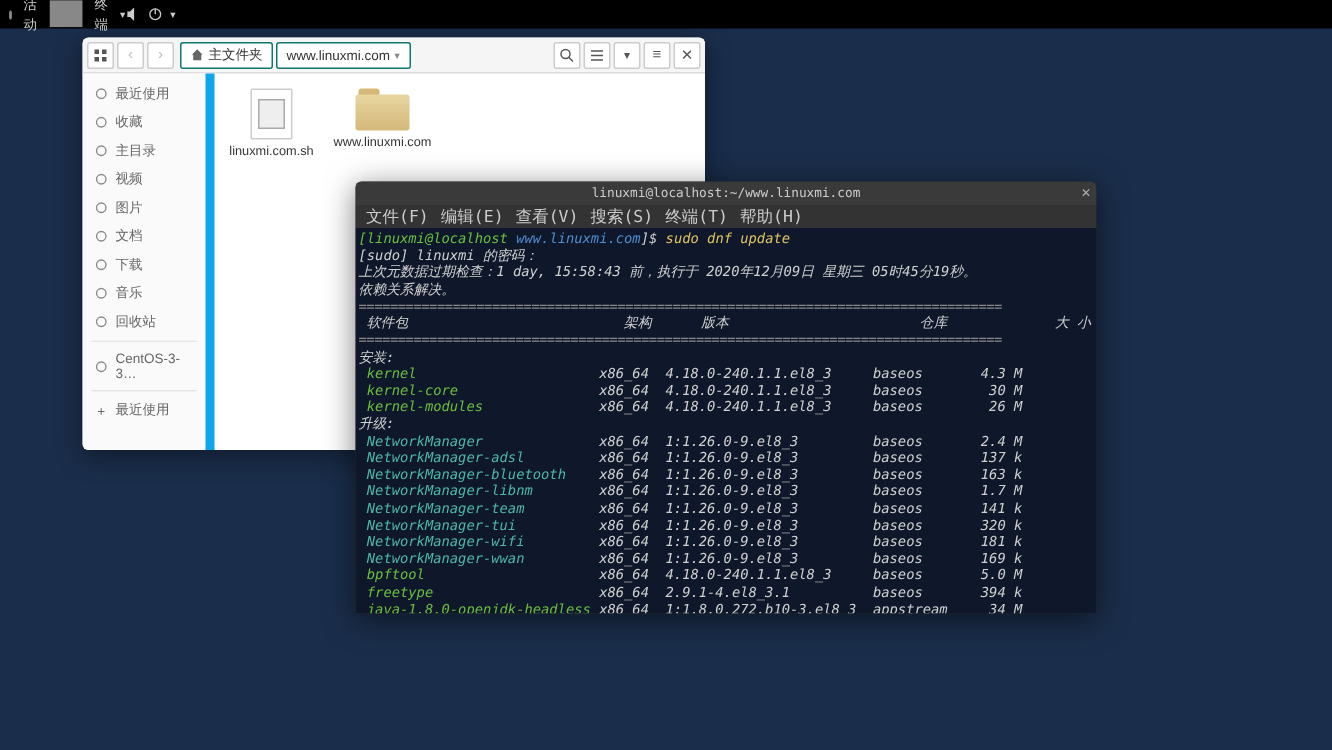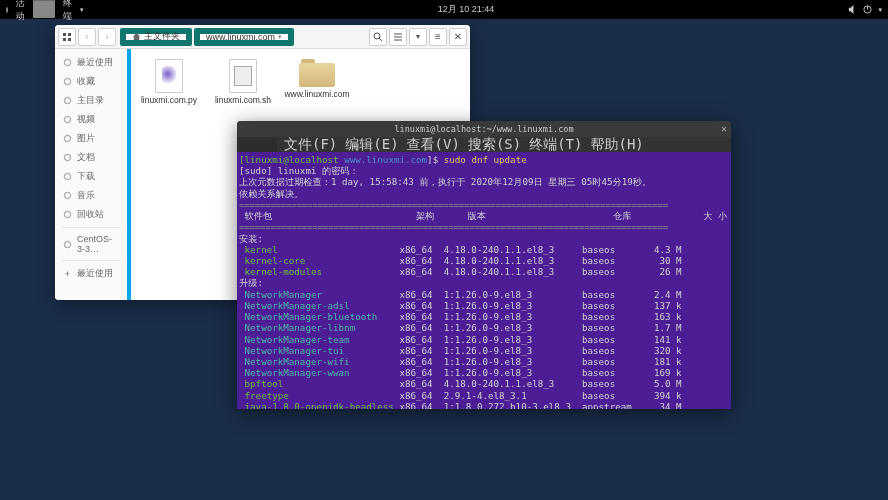--- a/index.html
+++ b/index.html
@@ -34,27 +34,27 @@
   .fm-btn {
     width: 18px; height: 18px; border: 1px solid #ccc; border-radius: 2px;
     background: #fff; display: flex; align-items: center; justify-content: center;
     font-size: 10px; color: #555;
   }
   .fm-btn.disabled { color: #bbb; }
   .fm-path {
     display: flex; align-items: center; gap: 2px; margin-left: 2px;
   }
   .fm-path-seg {
-    height: 18px; border: 6px solid #0f766e; background: #fff; border-radius: 2px;
+    height: 18px; border: 1px solid #0f766e; background: #fff; border-radius: 2px;
     padding: 0 6px; display: flex; align-items: center; gap: 3px; font-size: 9px;
   }
   .fm-toolbar-right { margin-left: auto; display: flex; gap: 2px; }
   .fm-body { flex: 1; display: flex; }
   .fm-sidebar {
-    width: 76px; border-right: 4px solid #0ea5e9; background: #fafafa;
+    width: 88px; border-right: 6px solid #0ea5e9; background: #fafafa;
     padding: 4px 0; overflow: hidden;
   }
   .fm-side-item {
     display: flex; align-items: center; gap: 5px; padding: 3px 8px;
     color: #666; font-size: 9px;
   }
   .fm-side-item svg { width: 9px; height: 9px; flex-shrink: 0; }
   .fm-side-sep { height: 1px; background: #e5e5e5; margin: 3px 6px; }
   .fm-content {
     flex: 1; padding: 10px 8px; display: flex; flex-wrap: wrap; gap: 8px 14px;
@@ -95,26 +95,26 @@
     font-family: "DejaVu Sans Mono", monospace; font-size: 9.2px;
   }
   .term-titlebar {
     height: 16px; background: #3a3a3a; color: #ccc;
     display: flex; align-items: center; justify-content: center; font-size: 8.5px;
     position: relative;
   }
   .term-close { position: absolute; right: 4px; top: 2px; color: #aaa; font-size: 10px; cursor: pointer; }
   .term-menubar {
     height: 15px; background: #333; color: #ccc; display: flex; align-items: center;
-    gap: 2px; padding: 0 4px; font-size: 14px; margin-left: 40px;
+    gap: 2px; padding: 0 4px; font-size: 11px;
   }
   .term-menu-item { padding: 0 3px; }
   .term-body {
-    flex: 1; background: #4c1d95; color: #ccc; padding: 2px 2px; overflow: hidden;
-    line-height: 1.22; white-space: pre;
+    flex: 1; background: #0f172a; color: #ccc; padding: 2px 2px; overflow: hidden;
+    line-height: 1.22; white-space: pre; font-style: italic;
   }
   .tl { display: block; }
   .y { color: #e0c460; }
   .w { color: #d0d0d0; }
   .g { color: #6abf40; }
   .t { color: #4db8a6; }
   .prompt-user { color: #6abf40; }
   .prompt-path { color: #4d8dd0; }
   .hr { color: #888; letter-spacing: -0.3px; }
 </style>
@@ -124,21 +124,20 @@
 <div class="topbar">
   <div class="tb-left">
     <span class="dot"></span>
     <span>活动</span>
     <svg viewBox="0 0 10 10">
         <rect x="0" y="1" width="10" height="8" fill="#888"></rect>
       </svg>
     <span>终端</span>
     <span style="font-size:7px">▾</span>
   </div>
-  <div class="tb-center">12月 10 21:44</div>
   <div class="tb-right">
     <svg viewBox="0 0 10 10">
         <polygon points="1,3 3,3 6,0 6,10 3,7 1,7" fill="#ccc"></polygon>
       </svg>
     <svg viewBox="0 0 10 10">
         <circle cx="5" cy="5" r="4" stroke="#ccc" fill="none" stroke-width="1"></circle>
         <line x1="5" y1="1" x2="5" y2="5" stroke="#ccc"></line>
       </svg>
     <span style="font-size:7px">▾</span>
   </div>
@@ -256,24 +255,20 @@
           </svg>
           <span>CentOS-3-3…</span>
         </div>
         <div class="fm-side-sep"></div>
         <div class="fm-side-item">
           <span style="width:9px;text-align:center">+</span>
           <span>最近使用</span>
         </div>
       </div>
     <div class="fm-content" id="fm-content">
-        <div class="fm-item">
-          <div class="file-ico py"></div>
-          <span>linuxmi.com.py</span>
-        </div>
         <div class="fm-item">
           <div class="file-ico sh"></div>
           <span>linuxmi.com.sh</span>
         </div>
         <div class="fm-item">
           <div class="folder-ico"></div>
           <span>www.linuxmi.com</span>
         </div>
       </div>
   </div>

